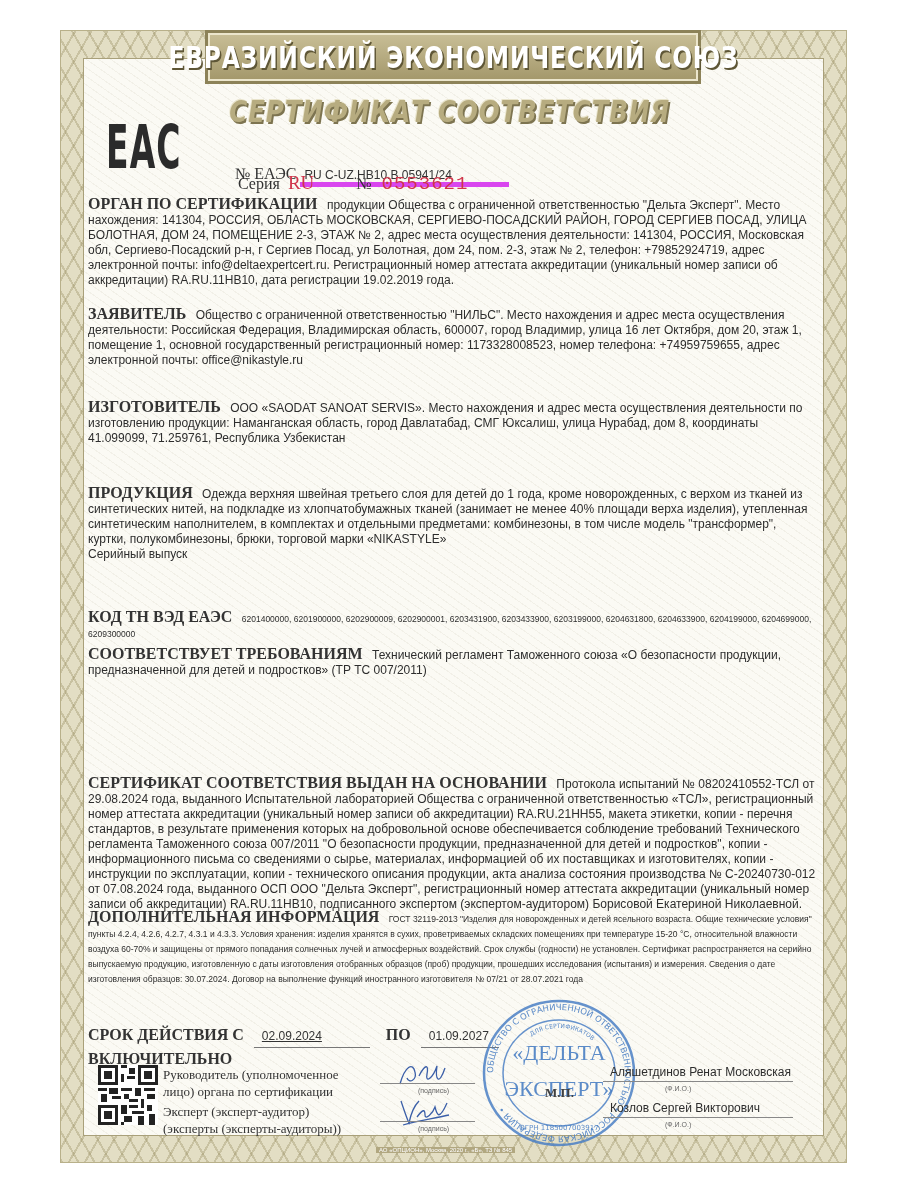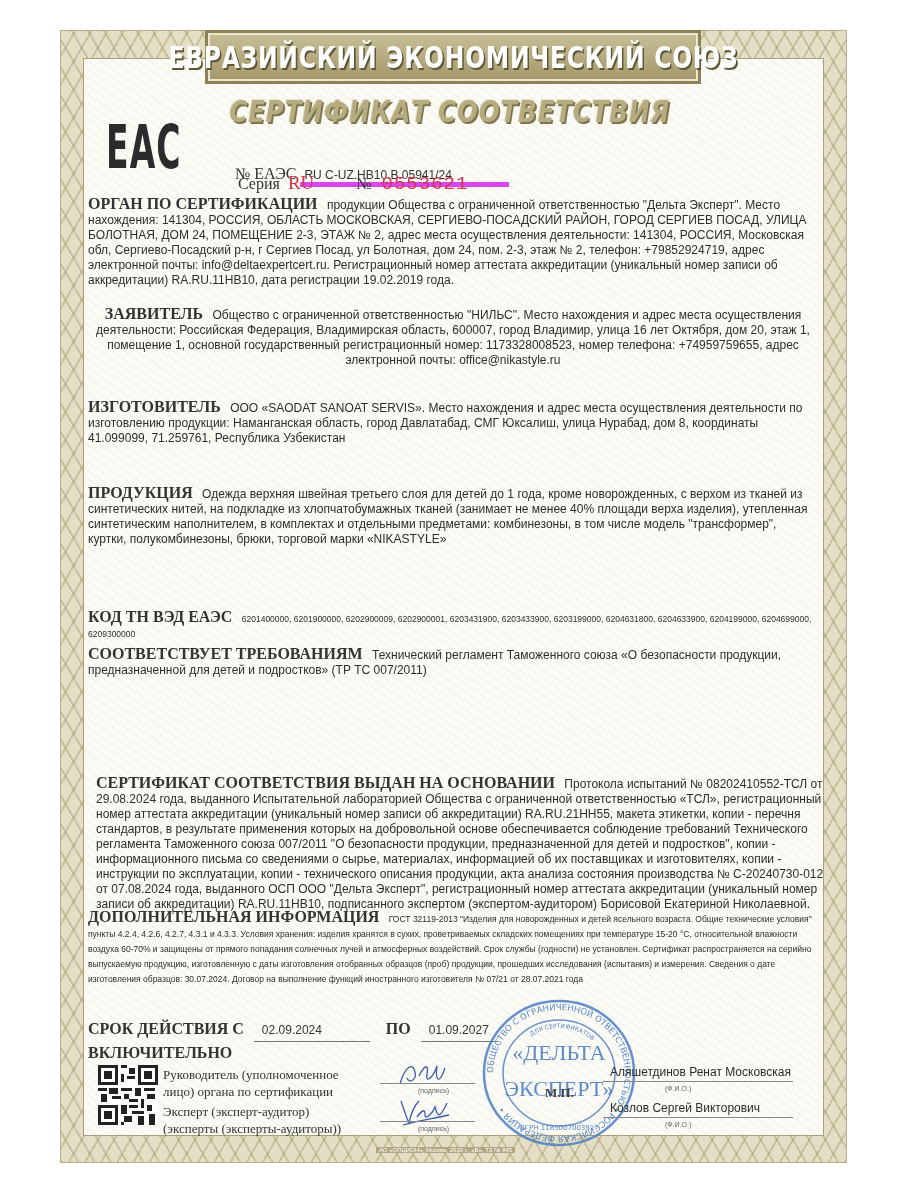--- a/index.html
+++ b/index.html
@@ -55,21 +55,21 @@
   .series .red { color:#d0354a; font-size:19px; margin-left:4px; }
   .series .numlbl { margin-left:38px; }
   .series .num { color:#d0354a; font-family:"Liberation Mono", monospace; font-size:19px; letter-spacing:1px; margin-left:6px; }
 
   .section { position:absolute; left:88px; width:730px; font-size:12px; line-height:15px; color:#2d2d2d; }
   .section .hd { font-family:"Liberation Serif", serif; font-weight:bold; font-size:16px; color:#333; margin-right:6px; }
   .tiny { font-size:8.5px; line-height:10.5px; }
 
   .validity { position:absolute; left:88px; top:1011px; font-family:"Liberation Serif", serif; font-weight:bold; font-size:16px; color:#333; line-height:22px; }
   .validity .date { display:inline-block; border-bottom:1px solid #777; font-family:"Liberation Sans", sans-serif; font-weight:normal; font-size:12px; padding:0 8px; }
-  .validity .d1 { width:100px; margin:8px 12px 0 6px; }
+  .validity .d1 { width:100px; margin:14px 12px 0 6px;text-decoration:underline; }
   .validity .d2 { width:62px; margin-left:6px; }
 
   .qr { position:absolute; left:98px; top:1065px; width:60px; height:60px; }
   .sig-label { position:absolute; left:163px; font-family:"Liberation Serif", serif; font-size:13px; line-height:17px; color:#333; }
   .sig-line { position:absolute; border-bottom:1px solid #888; }
   .hint { position:absolute; font-size:7px; color:#666; }
   .name { position:absolute; left:610px; font-size:12px; color:#2d2d2d; }
   .stamp { position:absolute; left:480px; top:998px; width:158px; height:150px; }
   .mp { position:absolute; left:545px; top:1085px; font-family:"Liberation Serif", serif; font-weight:bold; font-size:13px; color:#404040; }
   .printer { position:absolute; left:376px; top:1147px; font-size:6px; color:#fff; background:#b1a780; padding:0 3px; }
@@ -100,46 +100,47 @@
   <span class="red">RU</span>
   <span class="numlbl">№</span>
   <span class="num">0553621</span>
 </div>
 
 <div class="section" style="top:196px;">
   <span class="hd">ОРГАН ПО СЕРТИФИКАЦИИ</span>
   <span>продукции Общества с ограниченной ответственностью "Дельта Эксперт". Место нахождения: 141304, РОССИЯ, ОБЛАСТЬ МОСКОВСКАЯ, СЕРГИЕВО-ПОСАДСКИЙ РАЙОН, ГОРОД СЕРГИЕВ ПОСАД, УЛИЦА БОЛОТНАЯ, ДОМ 24, ПОМЕЩЕНИЕ 2-3, ЭТАЖ № 2, адрес места осуществления деятельности: 141304, РОССИЯ, Московская обл, Сергиево-Посадский р-н, г Сергиев Посад, ул Болотная, дом 24, пом. 2-3, этаж № 2, телефон: +79852924719, адрес электронной почты: info@deltaexpertcert.ru. Регистрационный номер аттестата аккредитации (уникальный номер записи об аккредитации) RA.RU.11HB10, дата регистрации 19.02.2019 года.</span>
 </div>
 
-<div class="section" style="top:306px;text-align:center;">
+<div class="section" style="top:306px;">
   <span class="hd">ЗАЯВИТЕЛЬ</span>
   <span>Общество с ограниченной ответственностью "НИЛЬС". Место нахождения и адрес места осуществления деятельности: Российская Федерация, Владимирская область, 600007, город Владимир, улица 16 лет Октября, дом 20, этаж 1, помещение 1, основной государственный регистрационный номер: 1173328008523, номер телефона: +74959759655, адрес электронной почты: office@nikastyle.ru</span>
 </div>
 
 <div class="section" style="top:399px;">
   <span class="hd">ИЗГОТОВИТЕЛЬ</span>
   <span>ООО «SAODAT SANOAT SERVIS». Место нахождения и адрес места осуществления деятельности по изготовлению продукции: Наманганская область, город Давлатабад, СМГ Юксалиш, улица Нурабад, дом 8, координаты 41.099099, 71.259761, Республика Узбекистан</span>
 </div>
 
 <div class="section" style="top:485px;">
   <span class="hd">ПРОДУКЦИЯ</span>
   <span>Одежда верхняя швейная третьего слоя для детей до 1 года, кроме новорожденных, с верхом из тканей из синтетических нитей, на подкладке из хлопчатобумажных тканей (занимает не менее 40% площади верха изделия), утепленная синтетическим наполнителем, в комплектах и отдельными предметами: комбинезоны, в том числе модель "трансформер", куртки, полукомбинезоны, брюки, торговой марки «NIKASTYLE»</span>
+  <div>Серийный выпуск</div>
 </div>
 
 <div class="section" style="top:609px;">
   <span class="hd">КОД ТН ВЭД ЕАЭС</span>
   <span class="tiny">6201400000, 6201900000, 6202900009, 6202900001, 6203431900, 6203433900, 6203199000, 6204631800, 6204633900, 6204199000, 6204699000, 6209300000</span>
 </div>
 
 <div class="section" style="top:646px;">
   <span class="hd">СООТВЕТСТВУЕТ ТРЕБОВАНИЯМ</span>
   <span>Технический регламент Таможенного союза «О безопасности продукции, предназначенной для детей и подростков» (ТР ТС 007/2011)</span>
 </div>
 
-<div class="section" style="top:775px;margin-left:8px;">
+<div class="section" style="top:775px;">
   <span class="hd">СЕРТИФИКАТ СООТВЕТСТВИЯ ВЫДАН НА ОСНОВАНИИ</span>
   <span>Протокола испытаний № 08202410552-ТСЛ от 29.08.2024 года, выданного Испытательной лабораторией Общества с ограниченной ответственностью «ТСЛ», регистрационный номер аттестата аккредитации (уникальный номер записи об аккредитации) RA.RU.21HH55, макета этикетки, копии - перечня стандартов, в результате применения которых на добровольной основе обеспечивается соблюдение требований Технического регламента Таможенного союза 007/2011 "О безопасности продукции, предназначенной для детей и подростков", копии - информационного письма со сведениями о сырье, материалах, информацией об их поставщиках и изготовителях, копии - инструкции по эксплуатации, копии - технического описания продукции, акта анализа состояния производства № С-20240730-012 от 07.08.2024 года, выданного ОСП ООО "Дельта Эксперт", регистрационный номер аттестата аккредитации (уникальный номер записи об аккредитации) RA.RU.11HB10, подписанного экспертом (экспертом-аудитором) Борисовой Екатериной Николаевной.</span>
 </div>
 
 <div class="section" style="top:909px;">
   <span class="hd">ДОПОЛНИТЕЛЬНАЯ ИНФОРМАЦИЯ</span>
   <span class="tiny">ГОСТ 32119-2013 "Изделия для новорожденных и детей ясельного возраста. Общие технические условия" пункты 4.2.4, 4.2.6, 4.2.7, 4.3.1 и 4.3.3. Условия хранения: изделия хранятся в сухих, проветриваемых складских помещениях при температуре 15-20 °С, относительной влажности воздуха 60-70% и защищены от прямого попадания солнечных лучей и атмосферных воздействий. Срок службы (годности) не установлен. Сертификат распространяется на серийно выпускаемую продукцию, изготовленную с даты изготовления отобранных образцов (проб) продукции, прошедших исследования (испытания) и измерения. Сведения о дате изготовления образцов: 30.07.2024. Договор на выполнение функций иностранного изготовителя № 07/21 от 28.07.2021 года</span>
 </div>
 
 <div class="validity">

